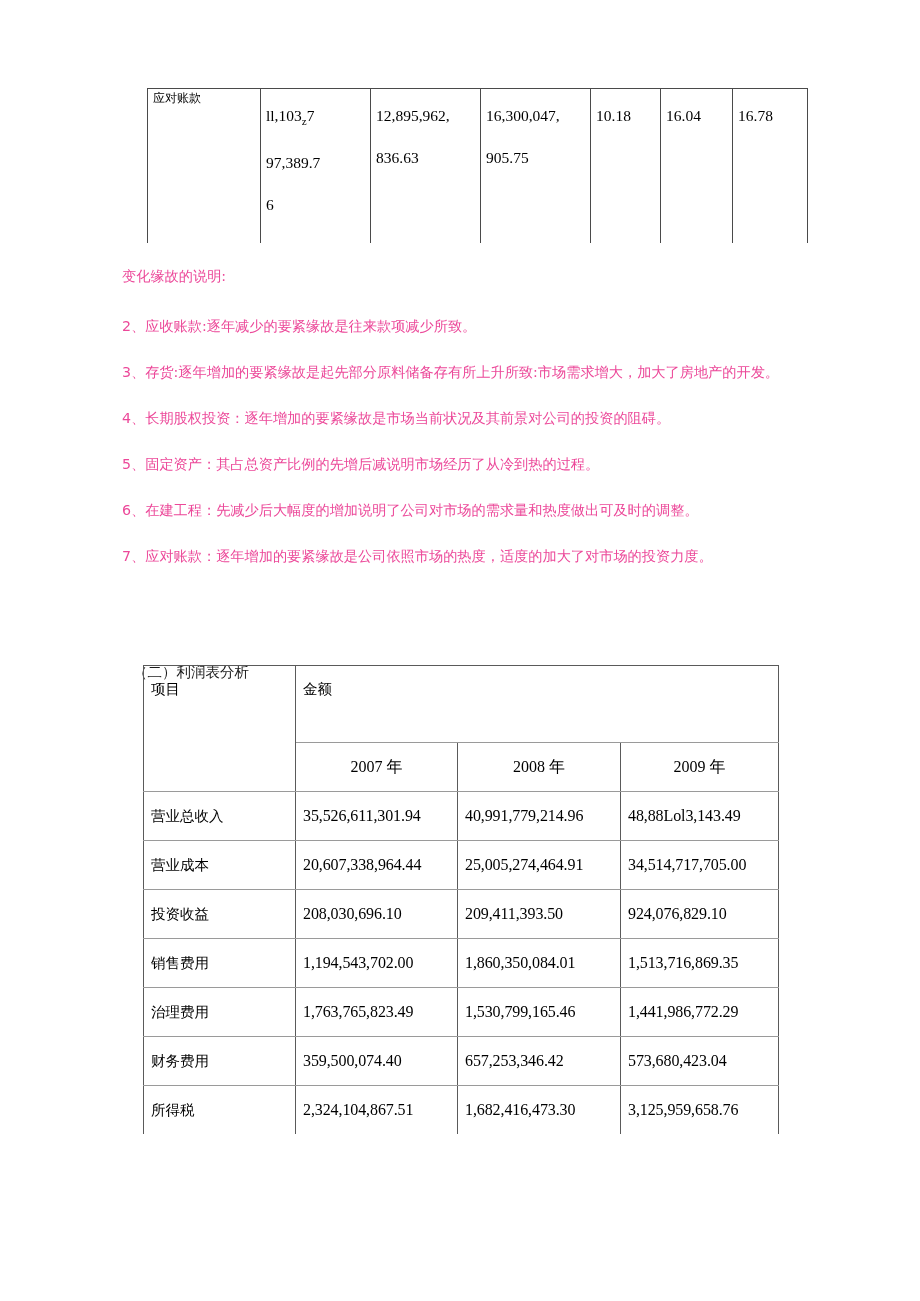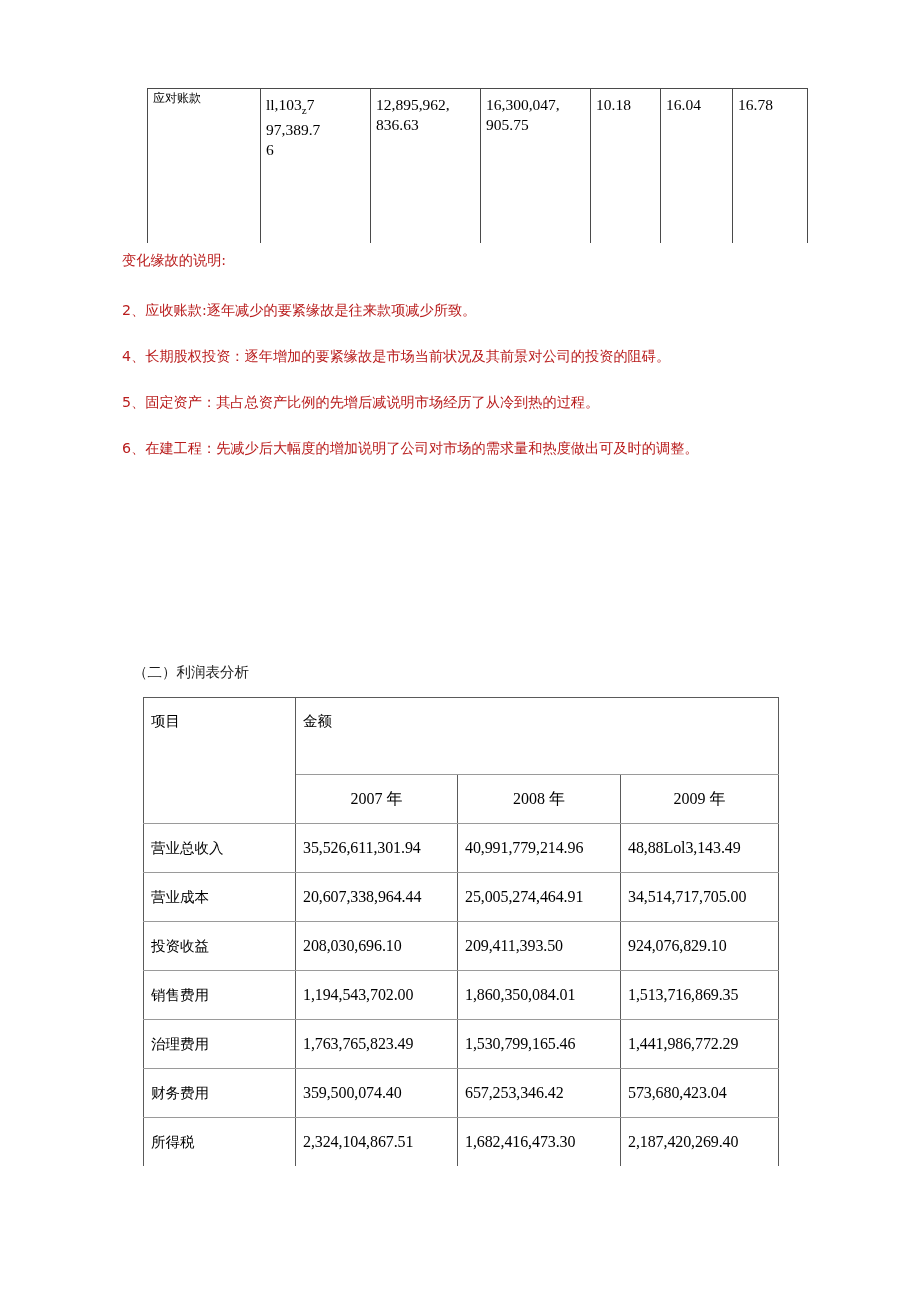--- a/index.html
+++ b/index.html
@@ -34,21 +34,21 @@
     table-layout: fixed;
   }
   .tbl-top td {
     border-left: 1px solid #4a4a4a;
     border-top: 1px solid #4a4a4a;
     border-right: none;
     border-bottom: none;
     vertical-align: top;
     padding: 6px 5px 0 5px;
     font-size: 15.5px;
-    line-height: 20px;
+    line-height: 42px;
     height: 148px;
     font-family: Liberation Serif, serif;
   }
   .tbl-top td.last-col {
     border-right: 1px solid #4a4a4a;
   }
   .tbl-top td.label-cell {
     font-family: Liberation Mono, monospace;
     font-size: 12px;
     vertical-align: top;
@@ -57,25 +57,25 @@
   }
   .tbl-top .sub {
     font-size: 11px;
     vertical-align: sub;
   }
 
   
   .body-text {
     position: absolute;
     left: 122px;
-    top: 248px;
+    top: 264px;
     width: 760px;
     font-family: "DejaVu Sans", "Liberation Sans", sans-serif;
     font-size: 14.2px;
-    color: #b91c1c;
+    color: #ec4899;
   }
   .para {
     margin: 0 0 22px 0;
     line-height: 24px;
     white-space: nowrap;
   }
   .para.lead {
     margin-bottom: 26px;
   }
   .para-indent {
@@ -91,21 +91,21 @@
     font-family: "DejaVu Sans", "Liberation Sans", sans-serif;
     font-size: 14.5px;
     color: #1a1a1a;
     white-space: nowrap;
   }
 
   
   .tbl-profit {
     position: absolute;
     left: 143px;
-    top: 697px;
+    top: 665px;
     width: 635px;
     border-collapse: collapse;
     table-layout: fixed;
   }
   .tbl-profit td {
     border: 1px solid #5a5a5a;
     border-bottom-color: #9a9a9a;
     padding: 0 7px;
     height: 48px;
     font-size: 16px;
@@ -181,23 +181,25 @@
         <td class="last-col">16.78</td>
       </tr>
     </tbody>
   </table>
 
   <div class="body-text">
     <p class="para lead">变化缘故的说明:</p>
 
 
     <p class="para">2、应收账款:逐年减少的要紧缘故是往来款项减少所致。</p>
+    <p class="para">3、存货:逐年增加的要紧缘故是起先部分原料储备存有所上升所致:市场需求增大，加大了房地产的开发。</p>
     <p class="para">4、长期股权投资：逐年增加的要紧缘故是市场当前状况及其前景对公司的投资的阻碍。</p>
     <p class="para">5、固定资产：其占总资产比例的先增后减说明市场经历了从冷到热的过程。</p>
     <p class="para">6、在建工程：先减少后大幅度的增加说明了公司对市场的需求量和热度做出可及时的调整。</p>
+    <p class="para">7、应对账款：逐年增加的要紧缘故是公司依照市场的热度，适度的加大了对市场的投资力度。</p>
   </div>
 
   <div class="sec-head">（二）利润表分析</div>
 
   <table class="tbl-profit">
     <colgroup>
       <col style="width:152px">
       <col style="width:162px">
       <col style="width:163px">
       <col style="width:158px">
@@ -246,18 +248,18 @@
       <tr>
         <td class="row-label">财务费用</td>
         <td class="num">359,500,074.40</td>
         <td class="num">657,253,346.42</td>
         <td class="num">573,680,423.04</td>
       </tr>
       <tr class="last-row">
         <td class="row-label">所得税</td>
         <td class="num">2,324,104,867.51</td>
         <td class="num">1,682,416,473.30</td>
-        <td class="num">2,187,420,269.40</td>
+        <td class="num">3,125,959,658.76</td>
       </tr>
     </tbody>
   </table>
 
 </div>
 
 </body></html>

